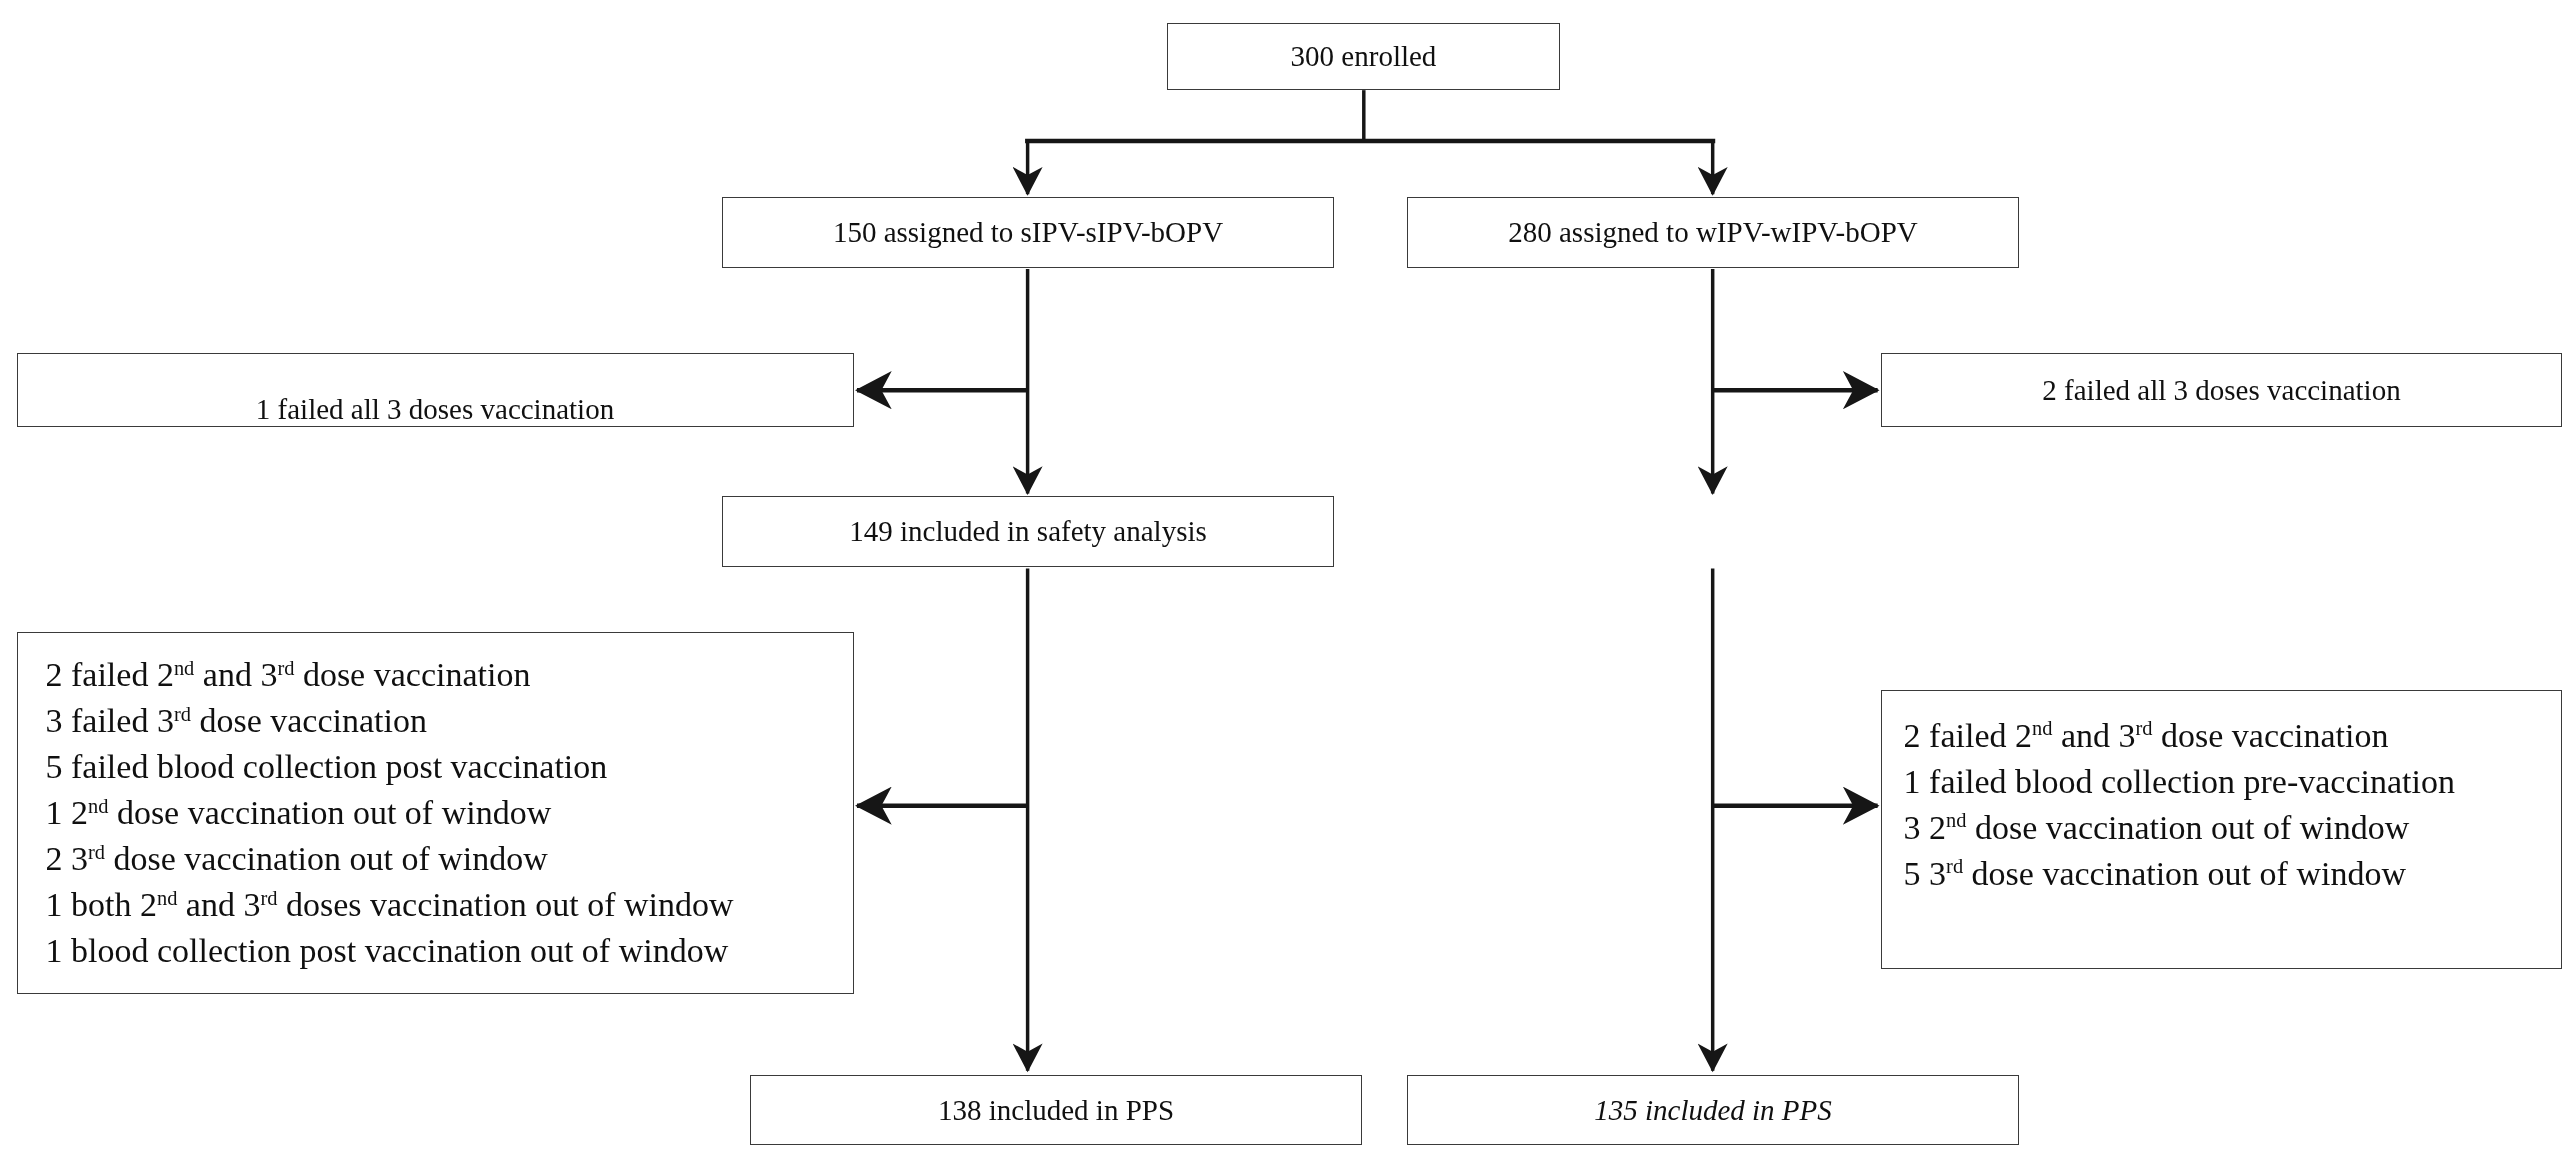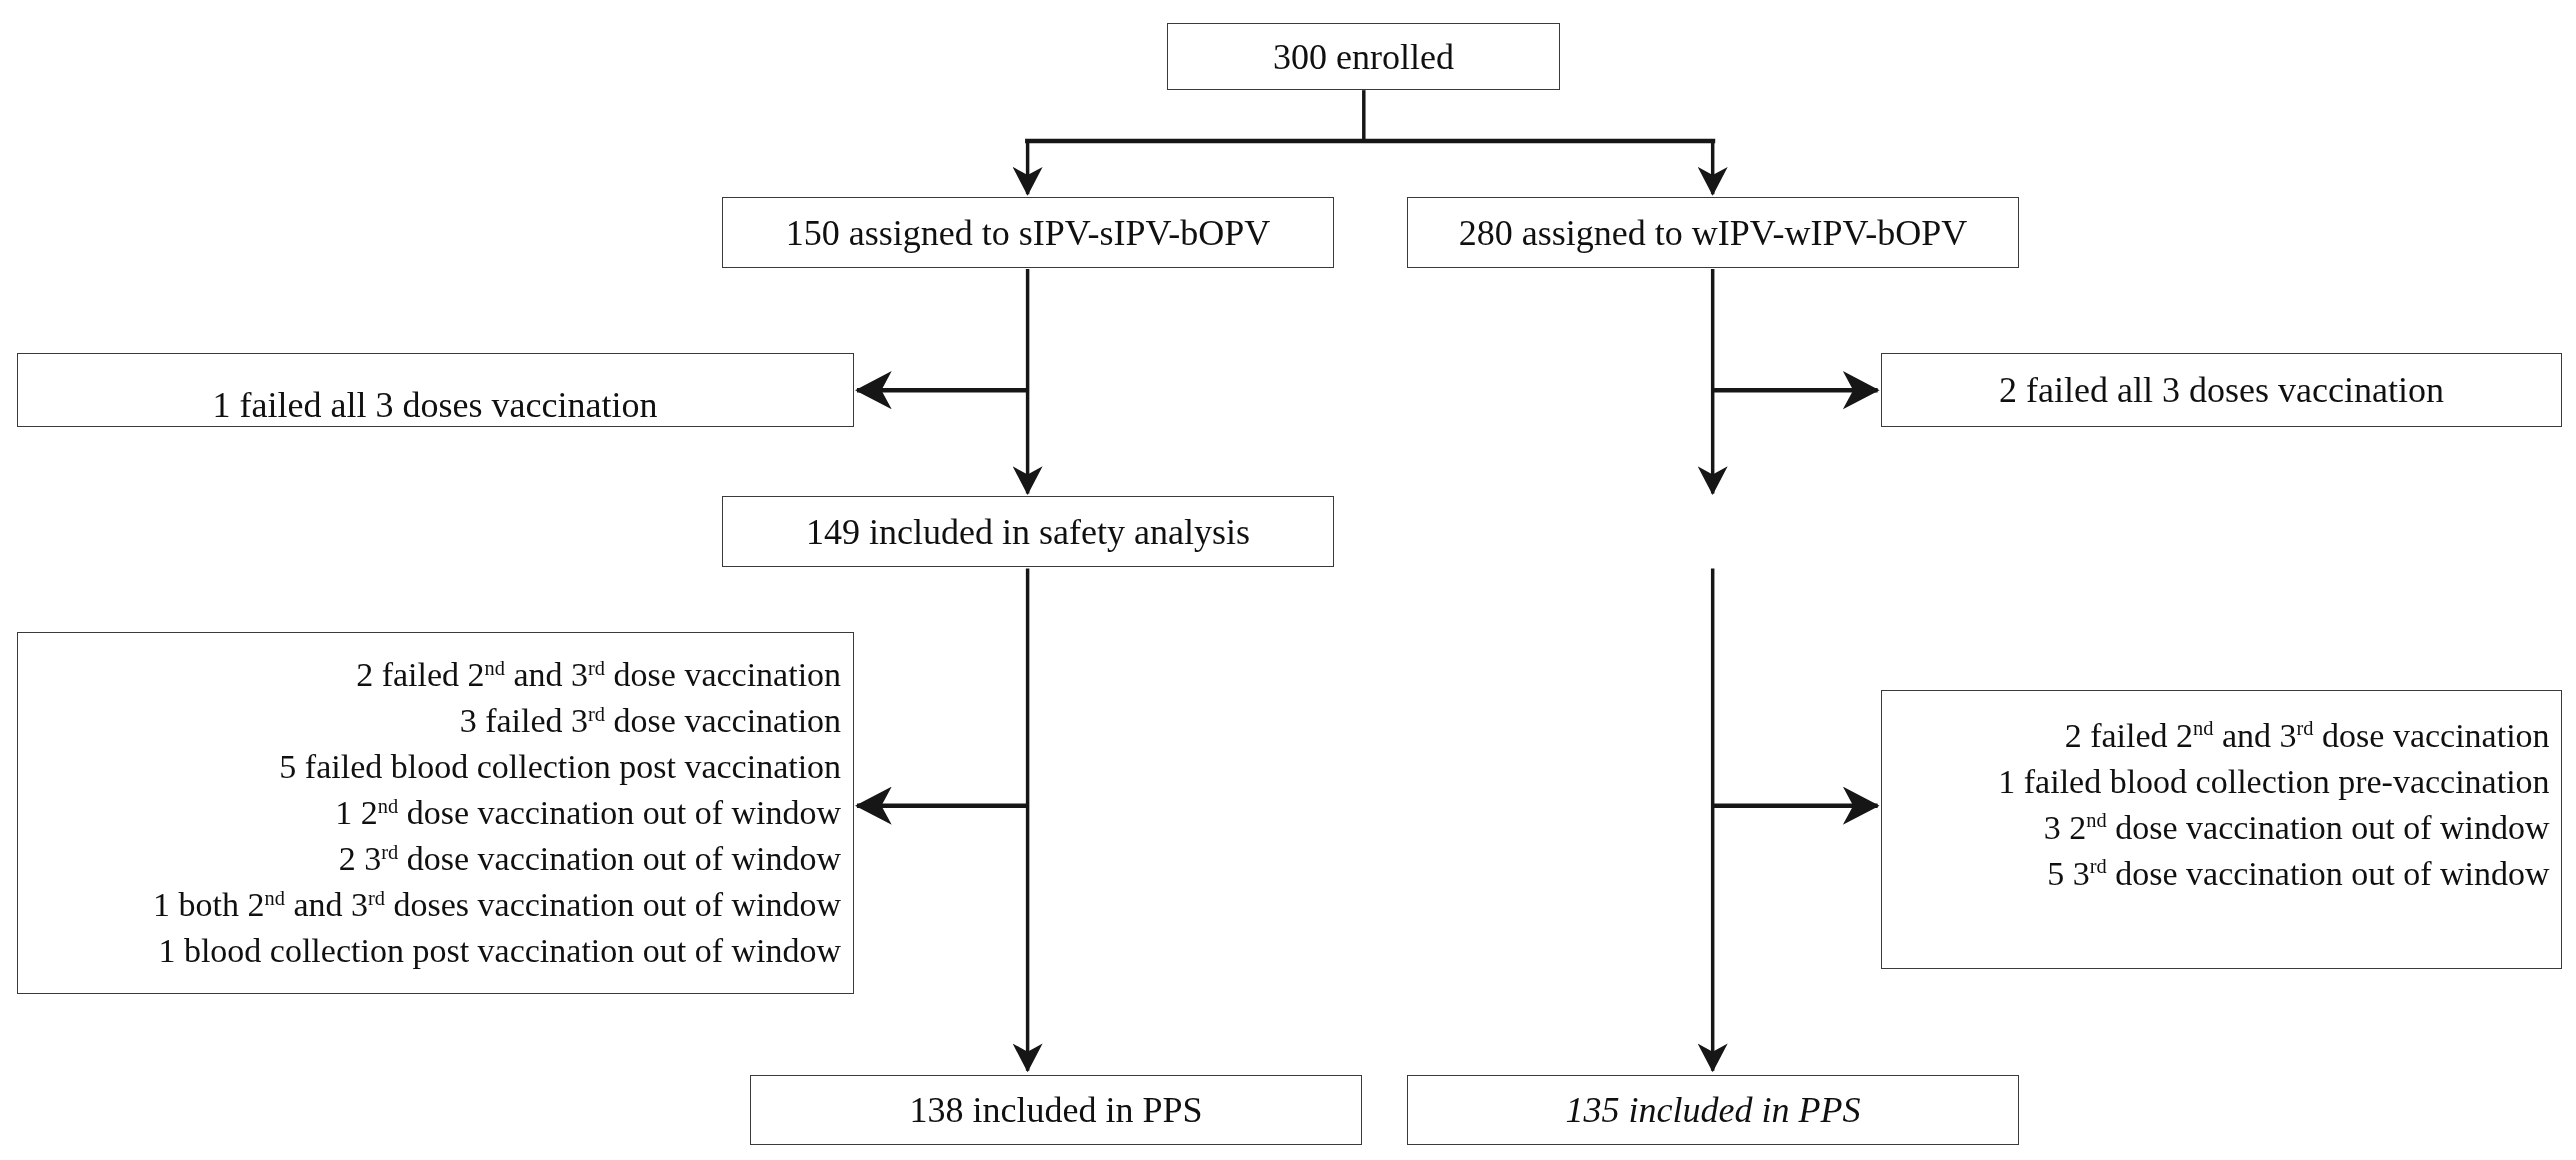--- a/index.html
+++ b/index.html
@@ -11,32 +11,32 @@
     color:var(--text,#101010);
     overflow:hidden;
   }
   .box{
     position:absolute;
     box-sizing:border-box;
     border:1.9px solid var(--border,#3a3a3a);
     background:#ffffff;
     display:flex;align-items:center;justify-content:center;
     text-align:center;
-    font-size:36px;
+    font-size:29px;
     white-space:nowrap;
   }
   .box.list{
     display:block;
     text-align:left;
     font-size:34px;
     line-height:46px;
   }
   .list-left{padding:19px 11.4px 0 28px;}
   .list-right{padding:21.6px 11.4px 0 21.6px;}
-  .excl-line{white-space:nowrap;text-align:right;}
+  .excl-line{white-space:nowrap;}
   sup{
     font-size:0.6em;
     line-height:0;
     position:relative;
     top:-0.55em;
     vertical-align:baseline;
   }
   #connectors{position:absolute;left:0;top:0;}
   .connector{stroke:var(--line,#161616);fill:none;}
   .arrowfill{fill:var(--line,#161616);}

